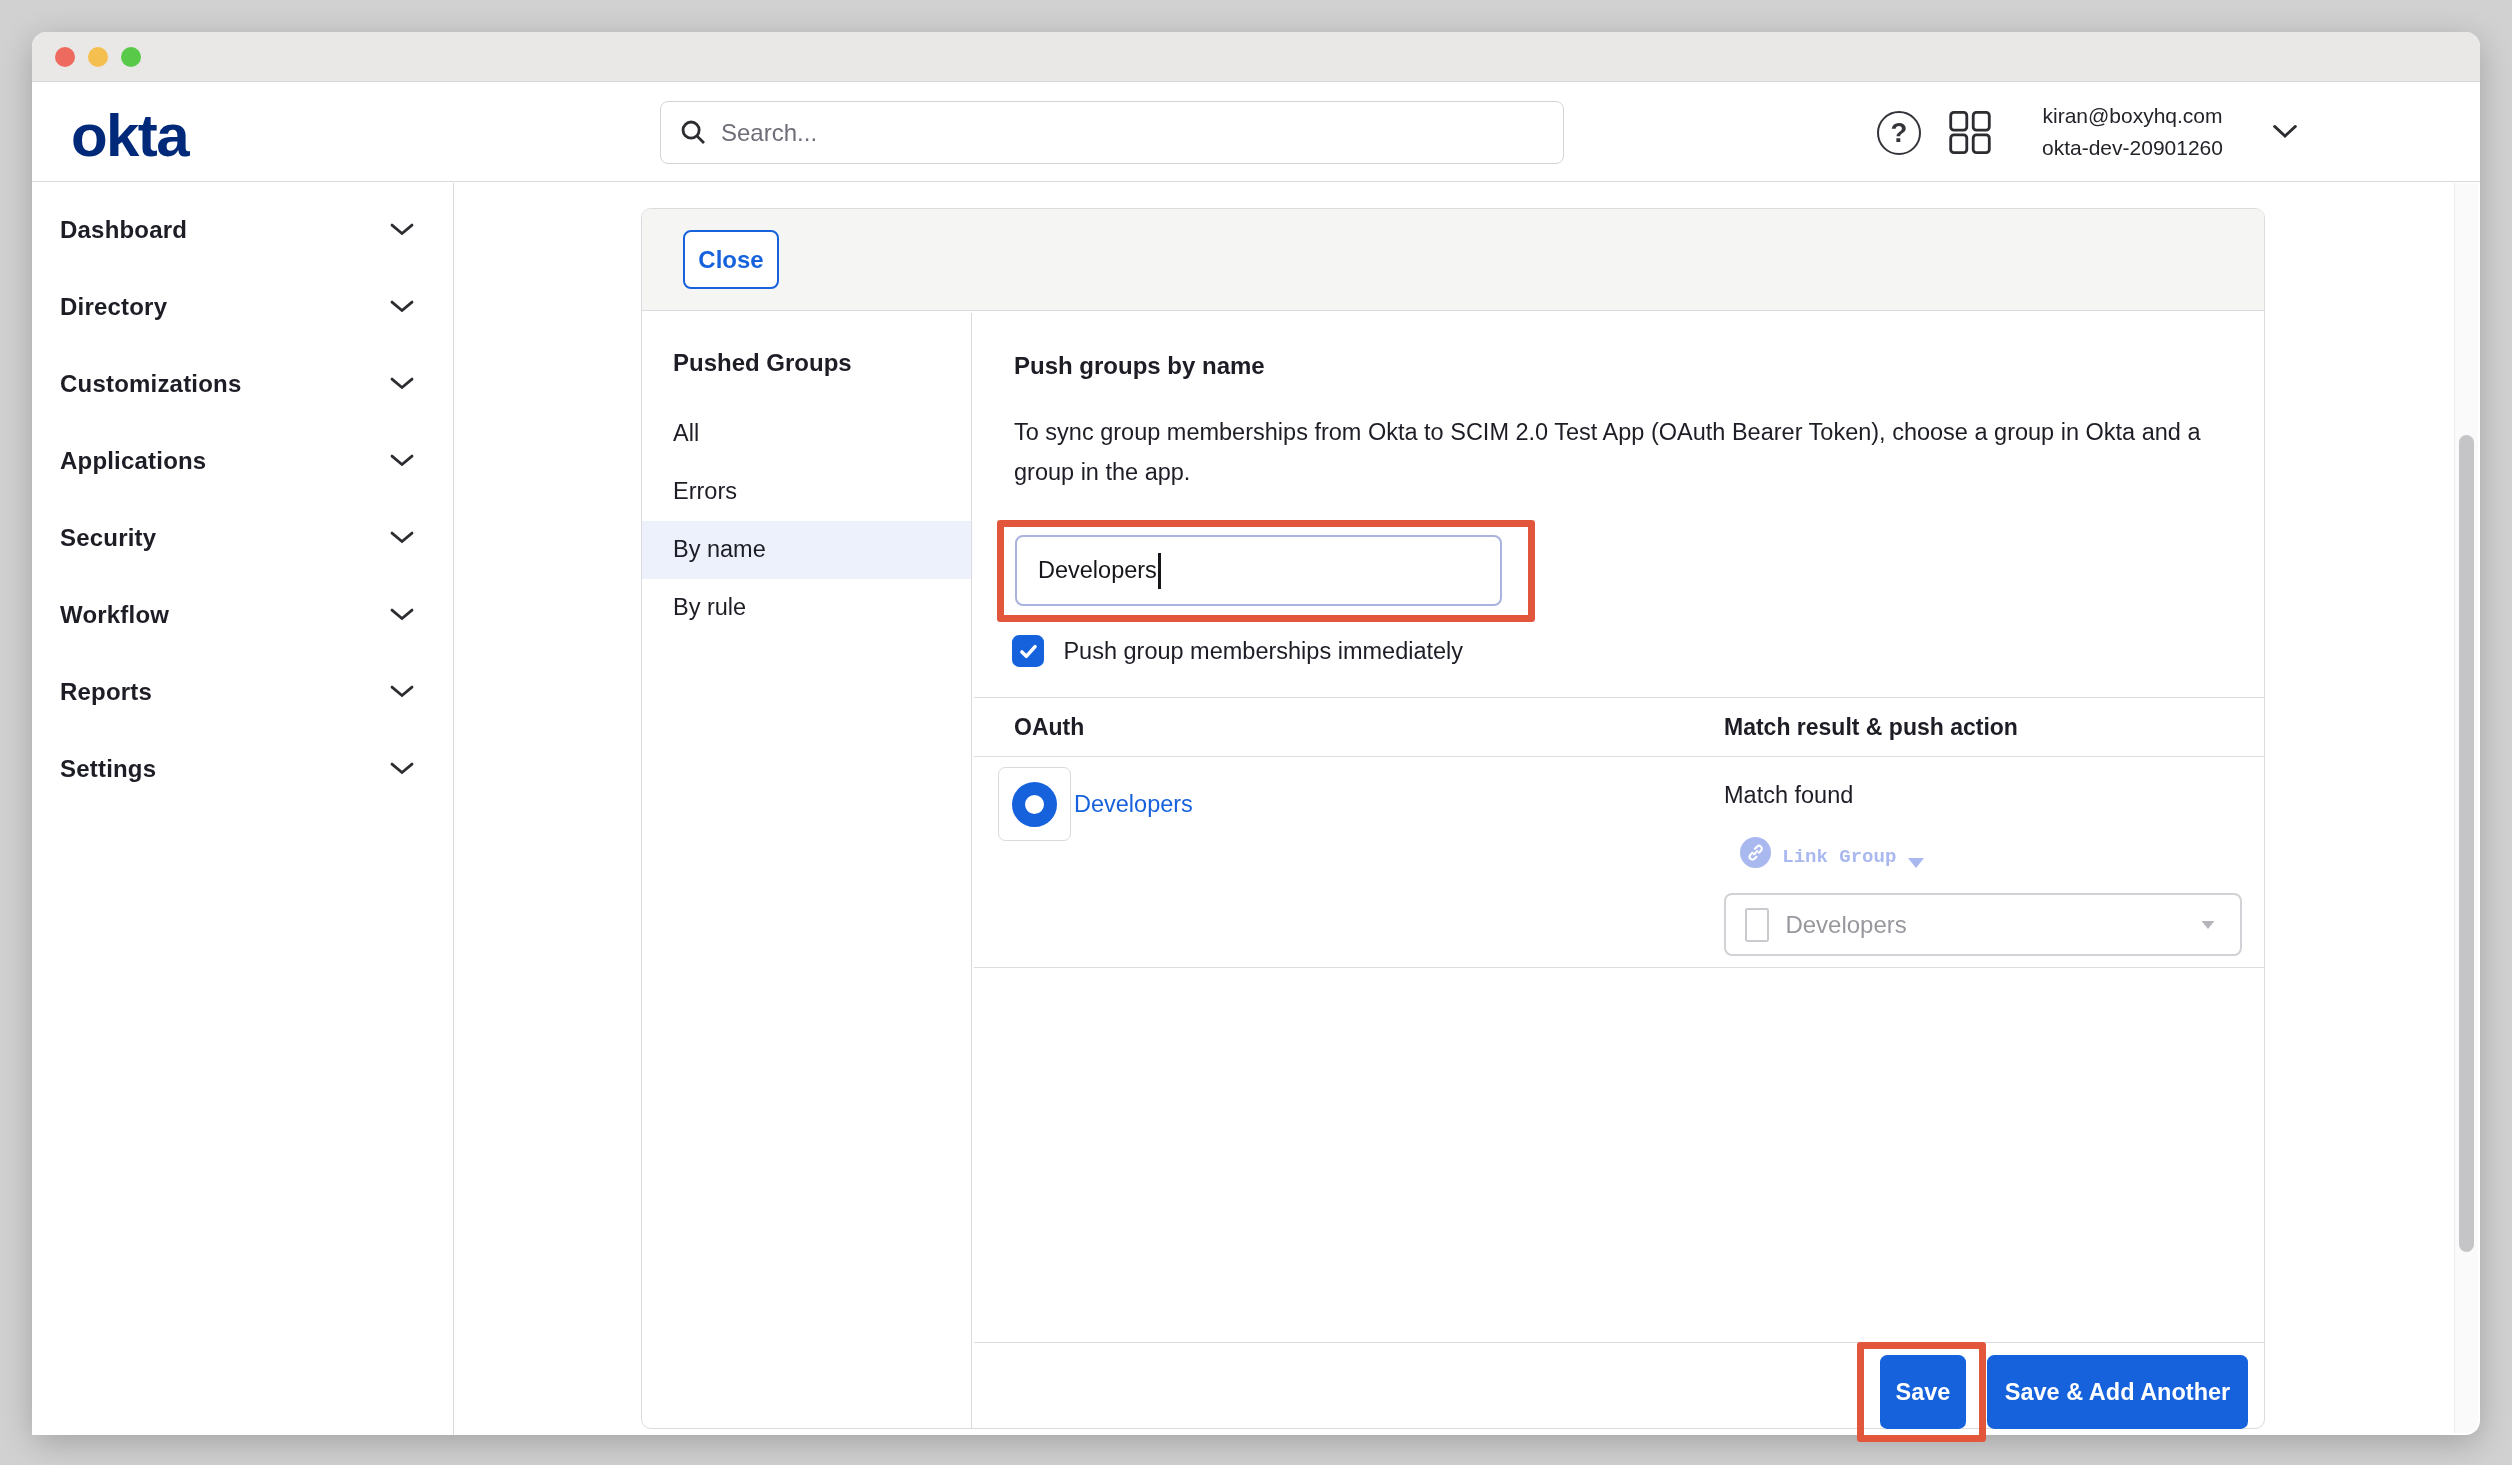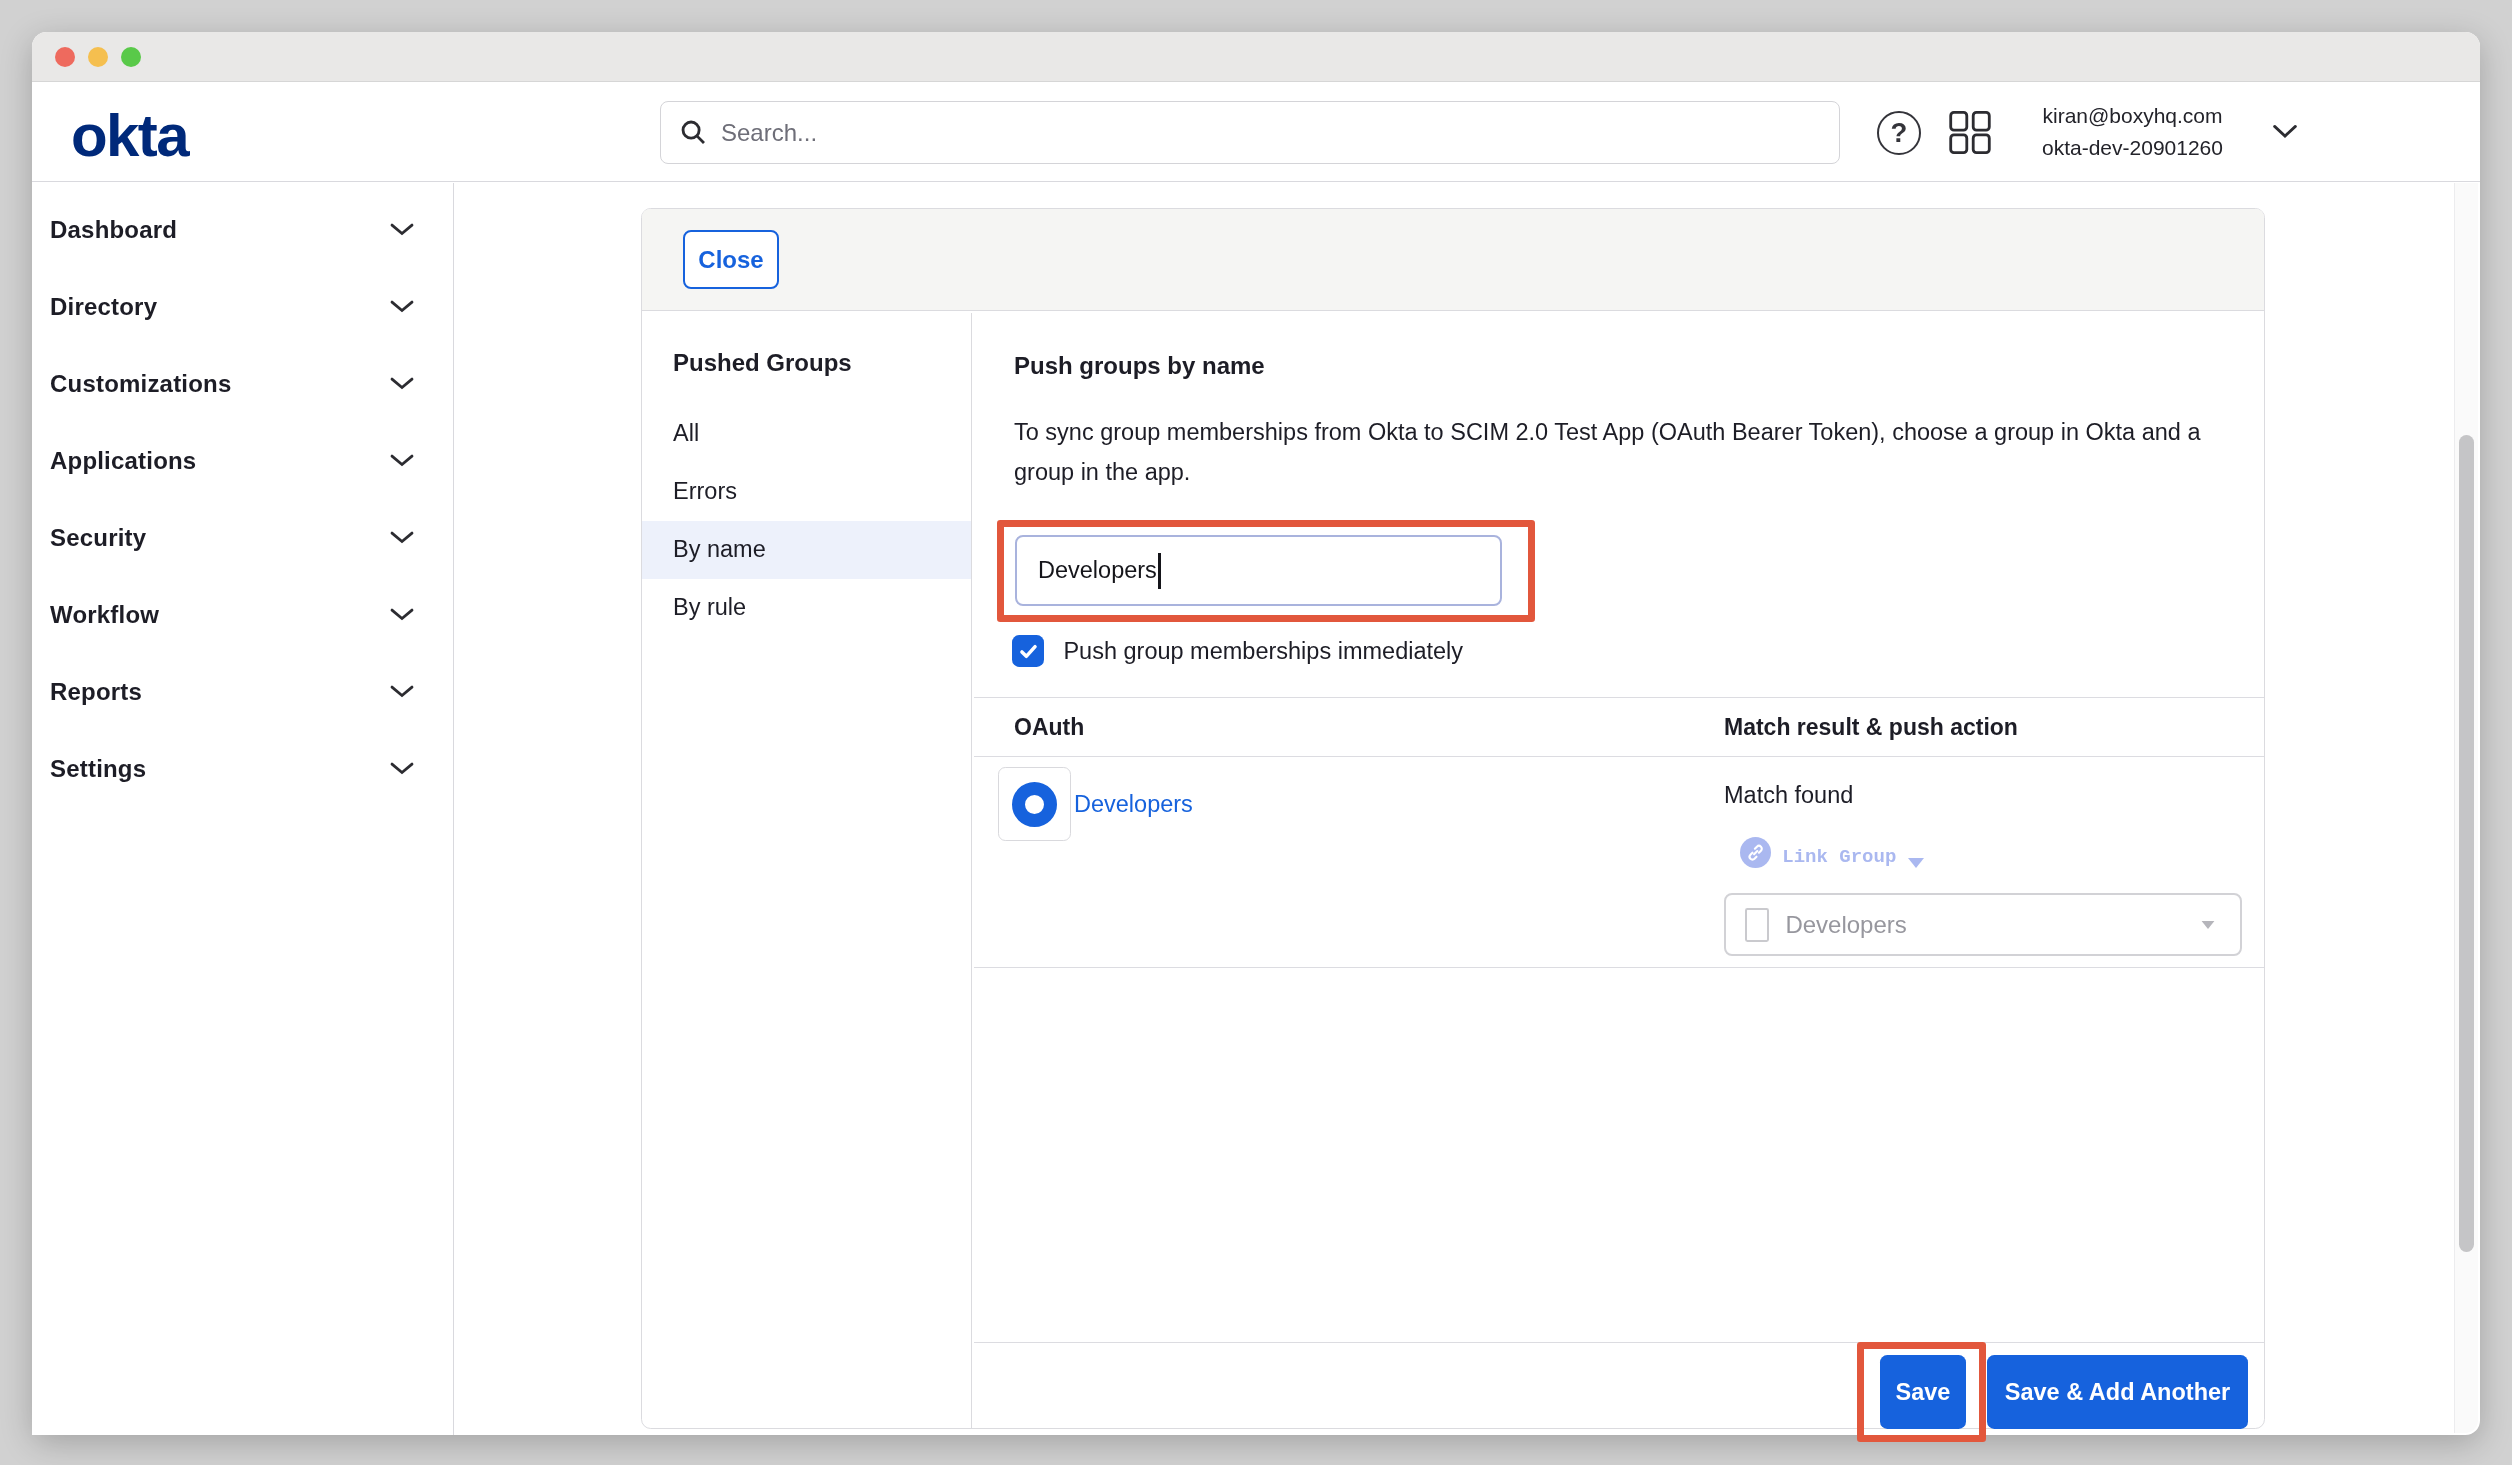--- a/index.html
+++ b/index.html
@@ -28,21 +28,21 @@
   
   .app-header {
     position:absolute; left:0; top:50px; right:0; height:100px;
     background:#fff; border-bottom:1.6px solid #d9d9de;
   }
   .logo {
     position:absolute; left:39px; top:19.4px;
     font-size:60px; font-weight:800; letter-spacing:-1.6px; color:#00297a;
   }
   .search-box {
-    position:absolute; left:628px; top:19.4px; width:1180px; height:63px;
+    position:absolute; left:628px; top:19.4px; width:904px; height:63px;
     border:1.6px solid #d4d4d8; border-radius:8px; background:#fff;
     display:flex; align-items:center; padding-left:18px; gap:13px;
   }
   .search-placeholder { color:#6e6e78; font-size:24px; }
   .hicon { position:absolute; top:29px; display:flex; align-items:center; justify-content:center; }
   .help-circle {
     left:1845px; width:44px; height:44px; border:2.4px solid #34343a; border-radius:50%;
     color:#34343a; font-size:27.5px; font-weight:700;
   }
   .grid-icon { left:1917px; top:27.5px; }
@@ -51,21 +51,21 @@
     font-size:21px; line-height:32px; color:#23232a;
   }
   .account-caret { position:absolute; left:2240px; top:42px; }
   
   .sidebar {
     position:absolute; left:0; top:151px; bottom:0; width:422px;
     border-right:1.6px solid #d9d9de; background:#fff; padding-top:8px;
   }
   .side-item {
     height:77px; display:flex; align-items:center; justify-content:space-between;
-    padding:0 39px 0 18px; cursor:pointer;
+    padding:0 39px 0 28px; cursor:pointer;
   }
   .side-item .lbl { font-size:24px; font-weight:700; color:#1d1d26; letter-spacing:0.2px; }
   
   .scroll-track {
     position:absolute; right:1.6px; top:151px; bottom:1.6px; width:24px;
     background:#fafafa; border-left:1.6px solid #ececee; border-radius:0 0 13px 0;
   }
   .scroll-thumb {
     position:absolute; left:4px; top:252px; width:14.6px; height:817px;
     background:#c5c5c7; border-radius:8px;

